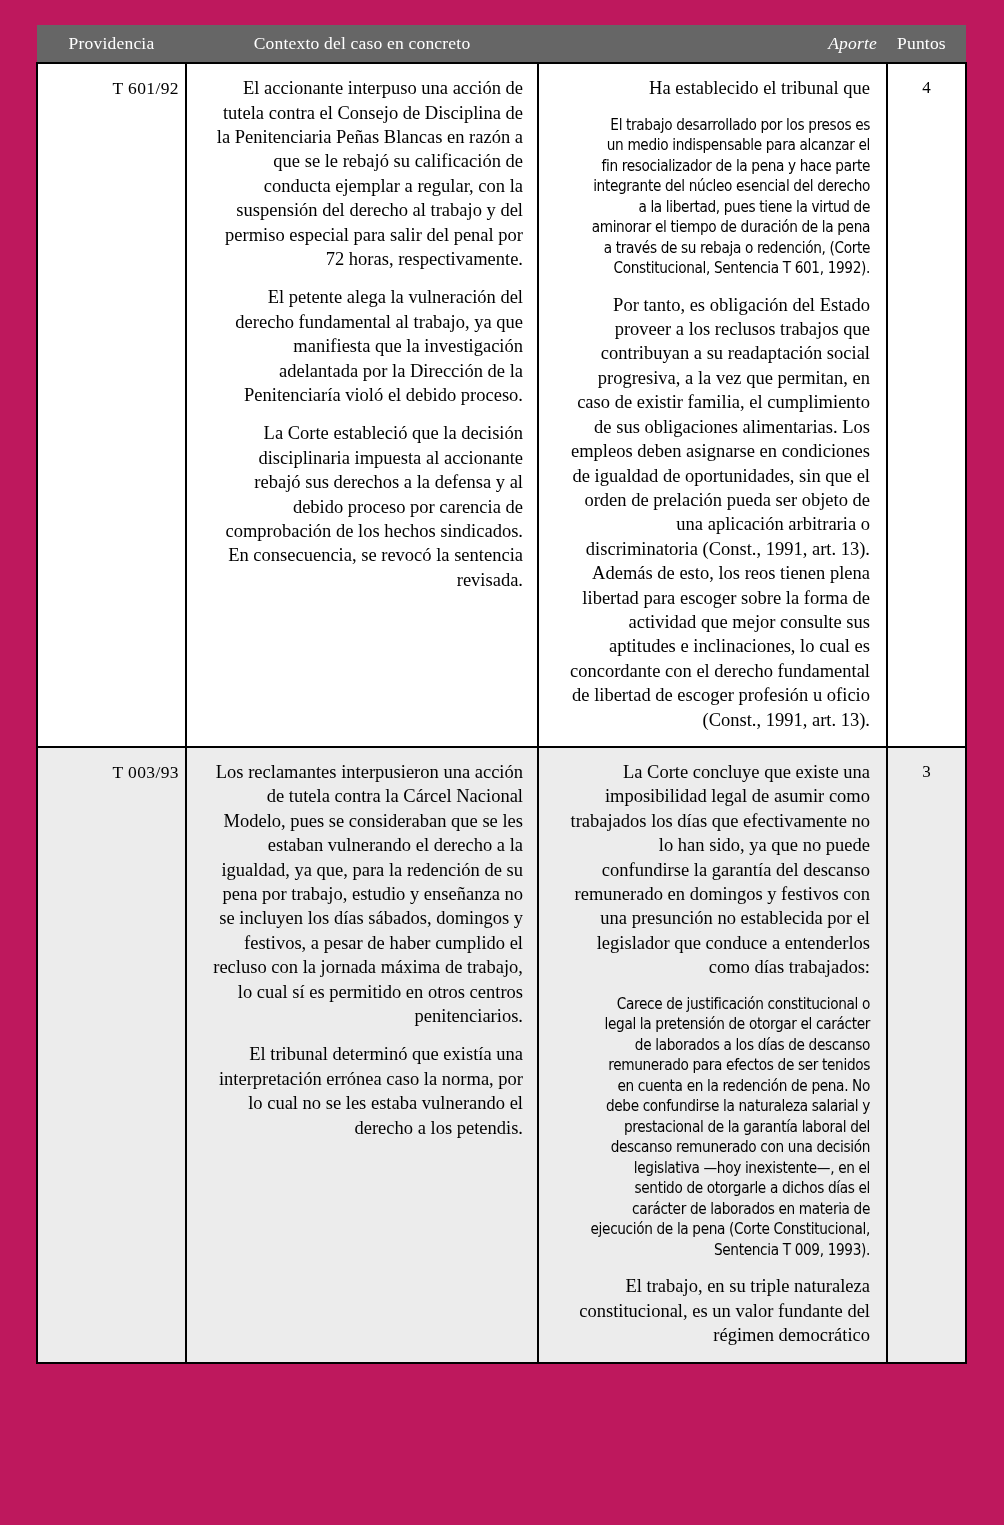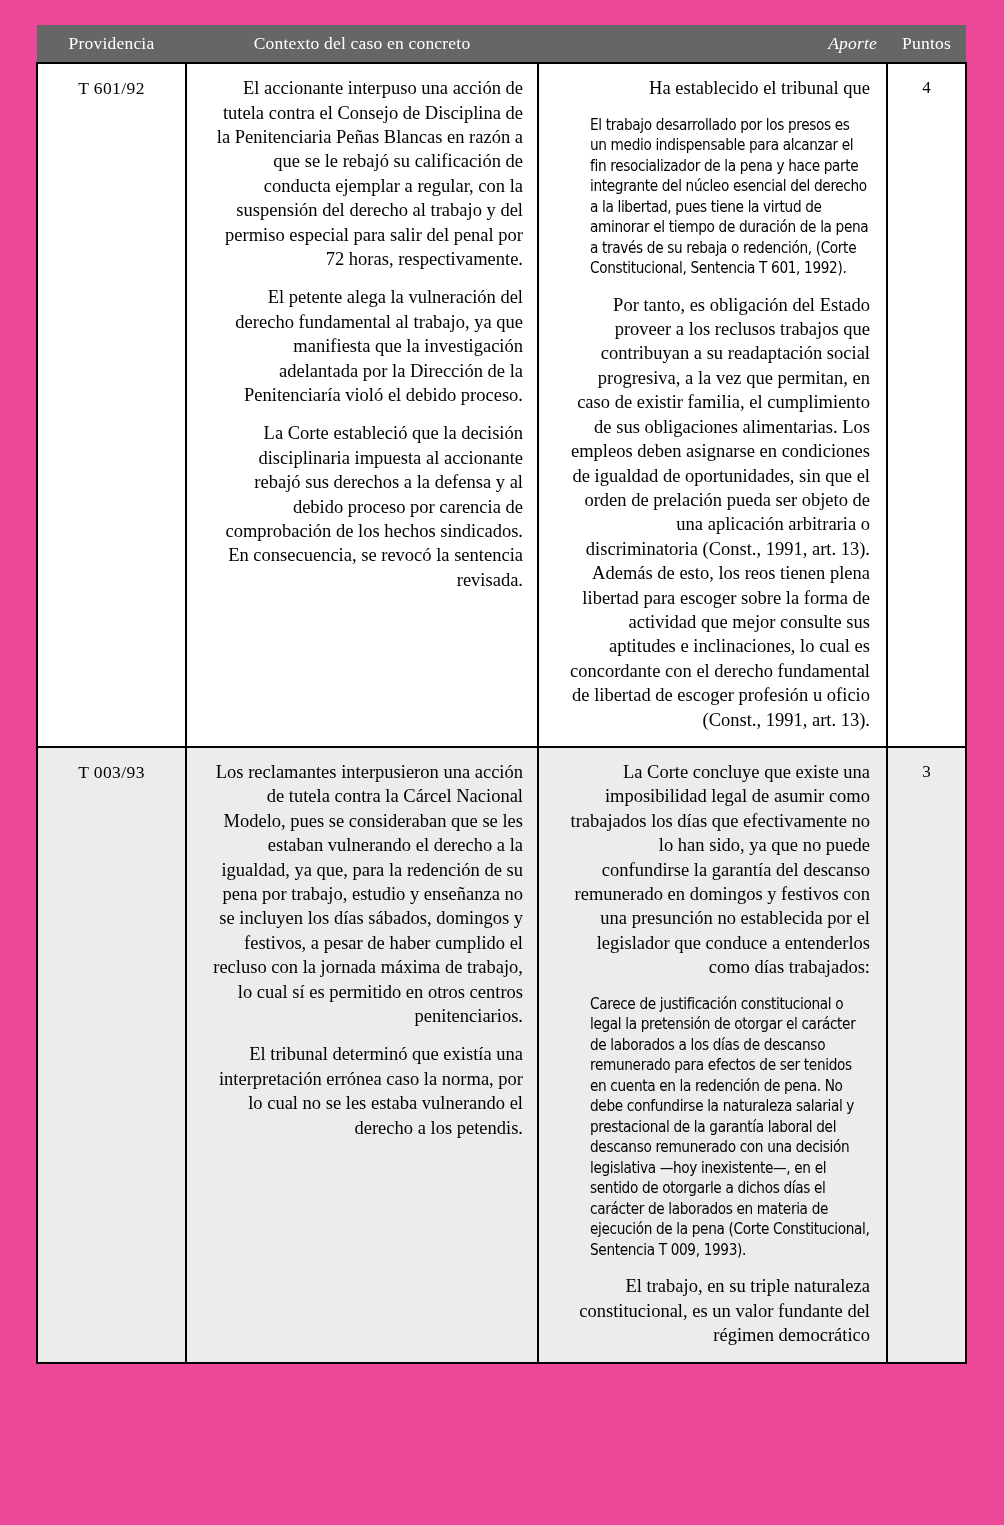--- a/index.html
+++ b/index.html
@@ -12,21 +12,21 @@
     height: 1525px;
     font-family: "Liberation Serif", "DejaVu Serif", serif;
     color: #000000;
     overflow: hidden;
   }
 
   .page {
     position: relative;
     width: 1004px;
     height: 1525px;
-    background: #ec4899;
+    background: #be185d;
   }
 
   table.jurisprudence-table {
     position: absolute;
     left: 36px;
     top: 25px;
     width: 929px;
     border-collapse: collapse;
     table-layout: fixed;
   }
@@ -44,21 +44,21 @@
     font-size: 17.5px;
     text-align: left;
     padding: 8px 10px 9px 10px;
     border: none;
     line-height: 1.15;
     letter-spacing: 0.2px;
   }
   thead th.th-providencia { text-align: center; padding-left: 6px; padding-right: 6px; }
   thead th.th-contexto    { text-align: center; }
   thead th.th-aporte      { text-align: right; padding-left: 16px; font-style: italic; }
-  thead th.th-puntos      { text-align: center; }
+  thead th.th-puntos      { text-align: left; }
 
   tbody td {
     vertical-align: top;
     border-left: 2px solid #000000;
     border-right: 2px solid #000000;
     border-top: 2px solid #000000;
     border-bottom: 2px solid #000000;
     padding: 0;
   }
 
@@ -66,21 +66,21 @@
   tbody tr.row-odd  td { background: #ececec; }
 
   
   tbody td { border-width: 2px; }
 
   .cell-inner {
     padding: 14px 14px 16px 14px;
   }
   .cell-providencia .cell-inner {
     padding: 14px 6px 10px 6px;
-    text-align: center;
+    text-align: right;
     font-size: 17.5px;
     letter-spacing: 0.4px;
   }
   .cell-puntos .cell-inner {
     padding: 14px 0 10px 0;
     text-align: center;
     font-size: 17px;
   }
 
   .cell-contexto .cell-inner { padding: 12px 14px 14px 24px; }
@@ -95,21 +95,21 @@
   p.para:last-child { margin-bottom: 0; }
 
   p.quote {
     margin: 0 0 14px 0;
     font-size: 15.2px;
     line-height: 1.35;
     font-family: "DejaVu Sans", "Liberation Sans", sans-serif;
     font-stretch: condensed;
     padding-left: 22px;
     letter-spacing: -0.35px;
-    text-align: left;
+    text-align: right;
   }
   p.quote:last-child { margin-bottom: 0; }
 
   .clipped { overflow: hidden; }
 </style>
 </head>
 <body>
 
 <div class="page">
 

